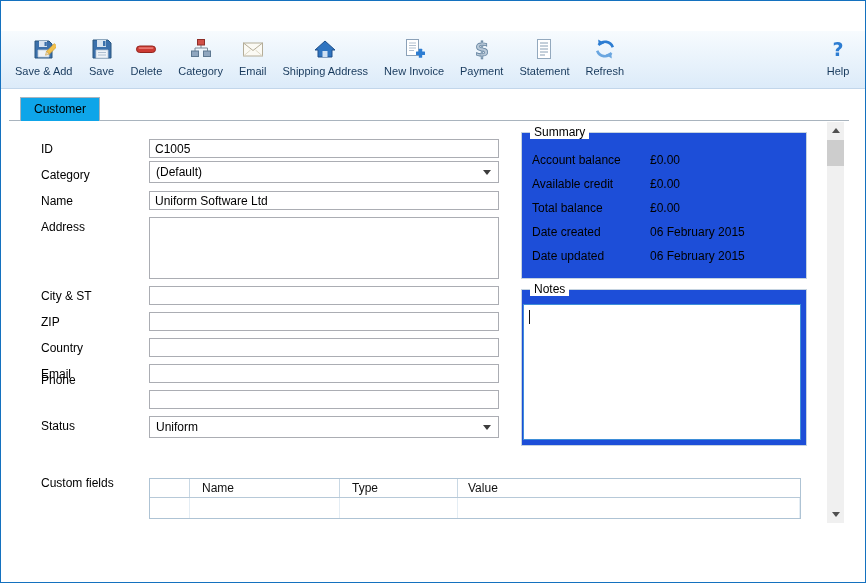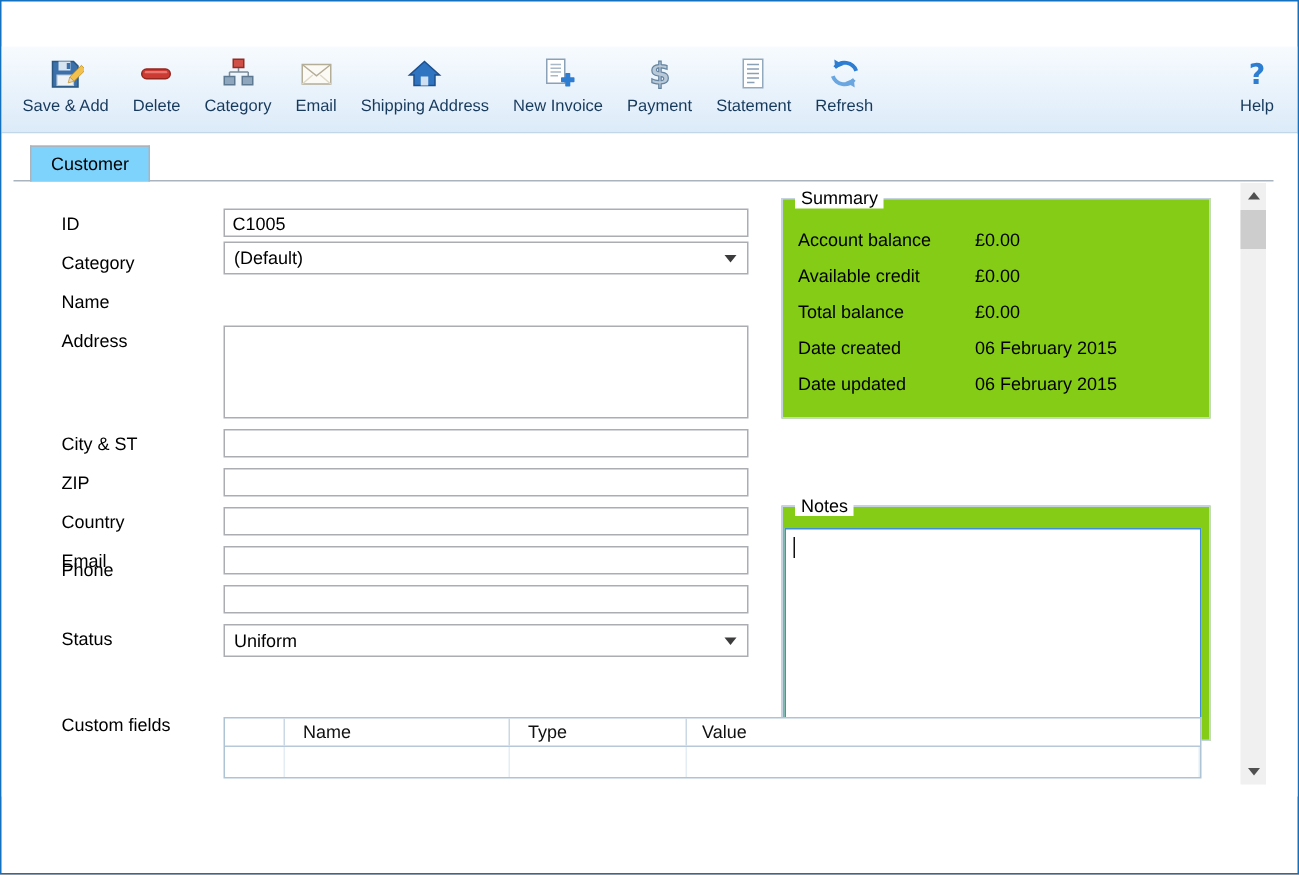--- a/index.html
+++ b/index.html
@@ -24,35 +24,35 @@
   .titem { display:flex; flex-direction:column; align-items:center; padding:2px 8px;
            font-size:11px; color:#17395c; height:52px; cursor:default; }
   .titem.help { margin-left:auto; }
   .ticon { width:26px; height:26px; display:flex; align-items:center; justify-content:center; }
   .ticon svg { width:24px; height:24px; }
   .tlabel { margin-top:3px; white-space:nowrap; }
 
   
   .content { position:absolute; left:0; top:88px; width:866px; height:442px; background:#fff; }
   .tabline { position:absolute; left:8px; top:31px; width:840px; border-top:1px solid #a9b4be; }
-  .tab { position:absolute; left:19px; top:8px; height:24px; padding:0 13px; background:#7dd3fc;
+  .tab { position:absolute; left:19px; top:8px; height:24px; padding:0 13px; background:#0ea5e9;
          border:1px solid #a9b4be; border-bottom:none; font-size:12px; line-height:23px; z-index:2;text-align:right; }
 
   .flabel { position:absolute; left:40px; font-size:12px; color:#000; }
   .finput { position:absolute; left:148px; width:350px; height:19px; border:1px solid #abadb3;
             font-size:12px; padding:1px 5px; font-family:inherit; background:#fff; color:#000; }
   textarea.finput { height:62px; resize:none; }
   .fselect { position:absolute; left:148px; width:350px; height:22px; border:1px solid #abadb3;
              background:#fff; font-size:12px; display:flex; align-items:center; padding-left:6px;
              cursor:default; }
   .chev { position:absolute; right:7px; top:8px; width:0; height:0;
           border-left:4px solid transparent; border-right:4px solid transparent;
           border-top:5px solid #3c3c3c; }
 
-  .groupbox { position:absolute; border:1px solid #c5d3e0; background:#84cc16; }
+  .groupbox { position:absolute; border:1px solid #c5d3e0; background:#1d4ed8; }
   .legend { position:absolute; top:-8px; left:8px; background:#fff; padding:0 4px;
             font-size:12px; color:#000; white-space:nowrap; }
   .srow-label { position:absolute; left:10px; font-size:12px; color:#000; }
   .srow-value { position:absolute; left:128px; font-size:12px; color:#000; }
 
   .notes-area { position:absolute; left:1px; top:14px; width:278px; height:136px;
                 border:1px solid #3e8ed8; background:#fff; }
   .caret { position:absolute; left:5px; top:5px; width:1px; height:14px; background:#111;
            animation:blink 1s steps(1) infinite; }
   @keyframes blink { 50% { opacity:0; } }
@@ -108,20 +108,32 @@
           <path d="M6 13h11v7H6z" fill="#eef3f8" stroke="#b9c8d6" stroke-width="0.8"></path>
           <g transform="rotate(45 17 14)">
             <rect x="15.5" y="5" width="4" height="11" fill="#f2c14e" stroke="#c79a2e" stroke-width="0.6"></rect>
             <path d="M15.5 16l2 3.5 2-3.5z" fill="#e8d9c0" stroke="#c79a2e" stroke-width="0.5"></path>
           </g>
         </svg>
       </span>
       <span class="tlabel">Save &amp; Add</span>
     </div>
 
+    <div class="titem">
+      <span class="ticon">
+        <svg viewBox="0 0 24 24">
+          <path d="M3 3h15l3 3v15H3z" fill="#3b70ab" stroke="#2a567f"></path>
+          <path d="M7 3h9v7H7z" fill="#d8e4f0"></path>
+            <path d="M13 4h2.5v5H13z" fill="#3b70ab"></path>
+          <path d="M6 13h12v8H6z" fill="#eef3f8" stroke="#b9c8d6" stroke-width="0.8"></path>
+          <path d="M8 15.5h8M8 18h8" stroke="#9fb3c6" stroke-width="0.8"></path>
+        </svg>
+      </span>
+      <span class="tlabel">Save</span>
+    </div>
 
     <div class="titem">
       <span class="ticon">
         <svg viewBox="0 0 24 24">
           <rect x="2.5" y="9" width="19" height="6.5" rx="3.2" fill="#cc3a33" stroke="#93261f"></rect>
           <rect x="4.5" y="10.3" width="15" height="1.6" rx="0.8" fill="#e8766f"></rect>
         </svg>
       </span>
       <span class="tlabel">Delete</span>
     </div>
@@ -222,20 +234,21 @@
     <span class="flabel" style="top:53px">ID</span>
     <input class="finput" style="top: 50px;" readonly="" value="C1005">
 
     <span class="flabel" style="top:79px">Category</span>
     <div class="fselect" style="top:72px">
       <span>(Default)</span>
       <span class="chev"></span>
     </div>
 
     <span class="flabel" style="top:105px">Name</span>
+    <input class="finput" style="top: 102px;" readonly="" value="Uniform Software Ltd">
 
     <span class="flabel" style="top:131px">Address</span>
     <textarea class="finput" style="top: 128px;"></textarea>
 
     <span class="flabel" style="top:200px">City &amp; ST</span>
     <input class="finput" style="top: 197px;" readonly="" value="">
 
     <span class="flabel" style="top:226px">ZIP</span>
     <input class="finput" style="top: 223px;" readonly="" value="">
 
@@ -261,21 +274,21 @@
       <span class="srow-label" style="top:44px">Available credit</span>
       <span class="srow-value" style="top:44px">£0.00</span>
       <span class="srow-label" style="top:68px">Total balance</span>
       <span class="srow-value" style="top:68px">£0.00</span>
       <span class="srow-label" style="top:92px">Date created</span>
       <span class="srow-value" style="top:92px">06 February 2015</span>
       <span class="srow-label" style="top:116px">Date updated</span>
       <span class="srow-value" style="top:116px">06 February 2015</span>
     </div>
 
-    <div class="groupbox" style="left:520px; top:200px; width:286px; height:157px;margin-top:48px;">
+    <div class="groupbox" style="left:520px; top:200px; width:286px; height:157px;">
       <span class="legend">Notes</span>
       <div class="notes-area">
         <span class="caret"></span>
       </div>
     </div>
 
     <span class="flabel" style="top:387px">Custom fields</span>
     <div class="cftable">
       <div class="cfhead">
         <div class="c0"></div>

